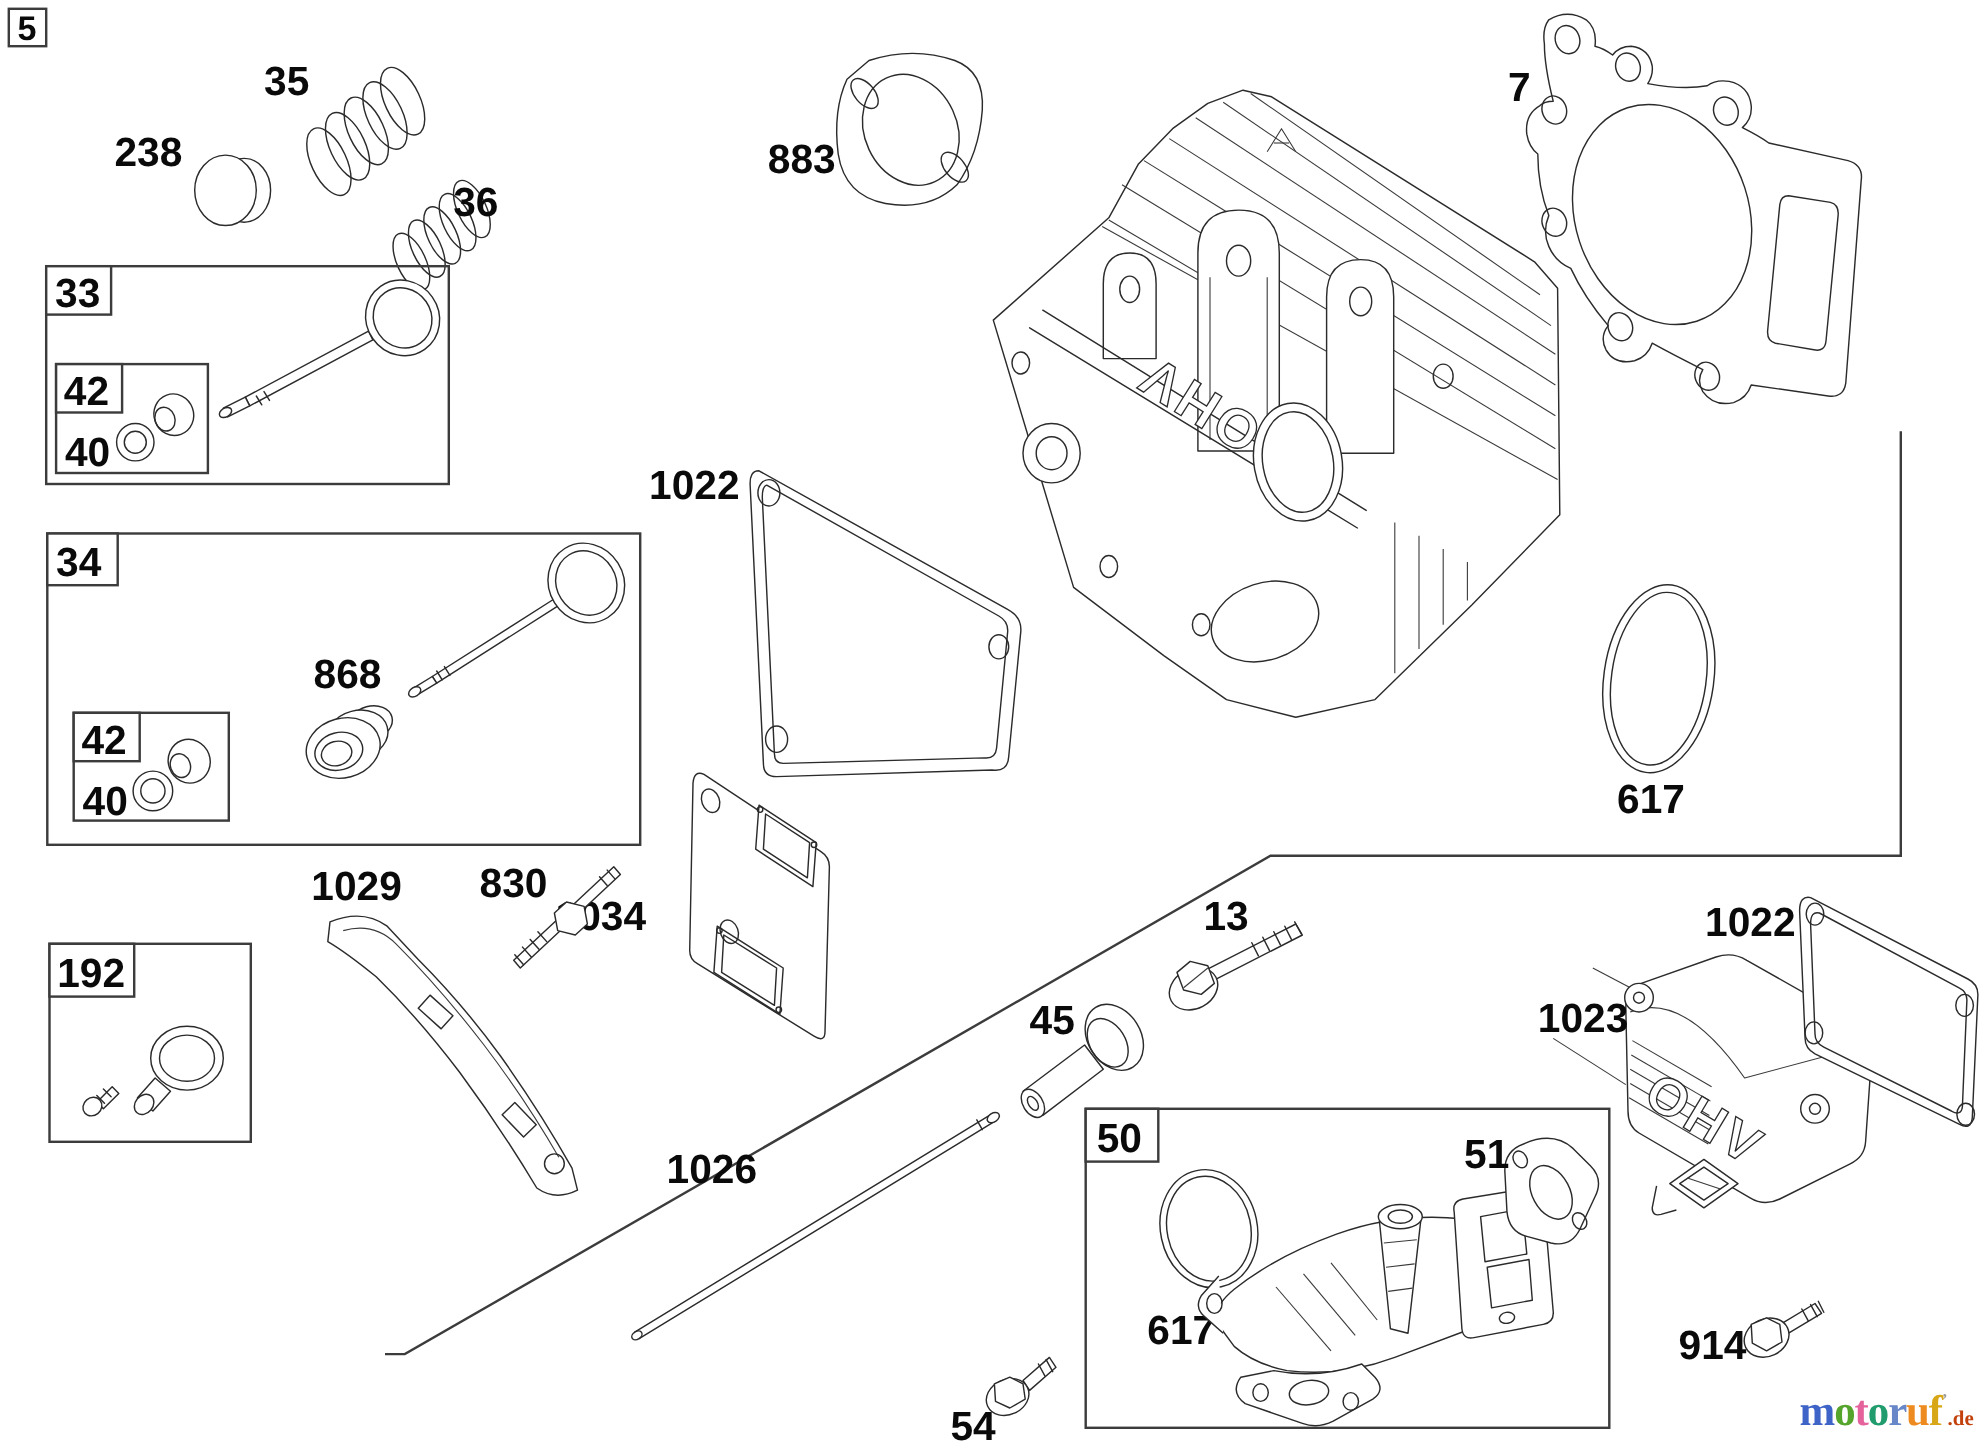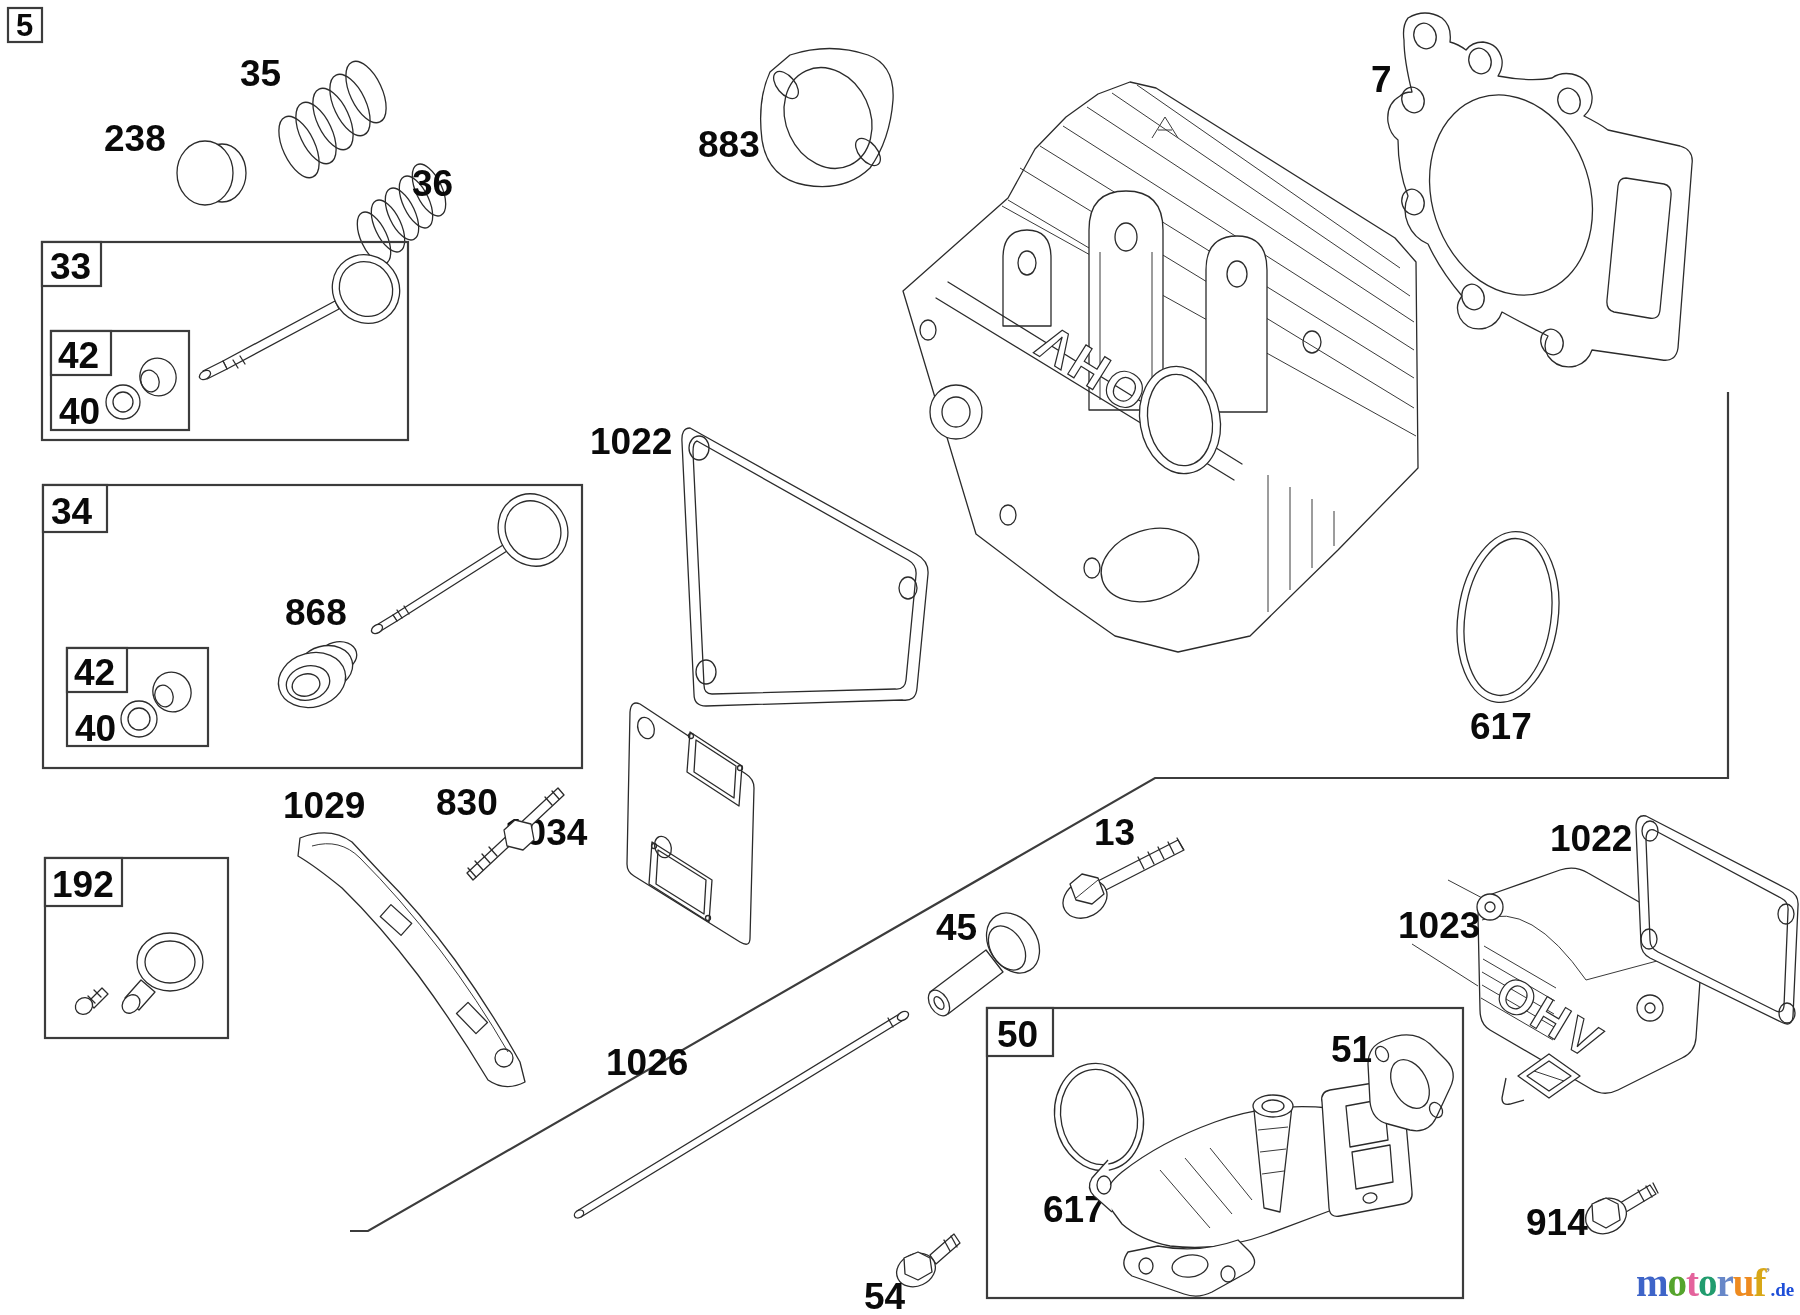--- a/index.html
+++ b/index.html
@@ -11,21 +11,21 @@
   .t{fill:none;stroke:#3a3a3a;stroke-width:1;stroke-linejoin:round;}
   .f{fill:#fff;stroke:#2b2b2b;stroke-width:1.3;stroke-linejoin:round;}
   .box{fill:none;stroke:#3c3c3c;stroke-width:2.2;}
   .cell{fill:#fff;stroke:#3c3c3c;stroke-width:2.2;}
   text.pn{font-family:"Liberation Sans",sans-serif;font-size:37px;font-weight:bold;fill:#0a0a0a;}
   text.fig{font-family:"Liberation Sans",sans-serif;font-size:31px;font-weight:bold;fill:#0a0a0a;}
   text.cast{font-family:"Liberation Sans",sans-serif;font-weight:bold;fill:#fff;
             stroke:#2b2b2b;stroke-width:1.2;letter-spacing:4px;}
   .logo{position:absolute;left:1636px;top:1260px;font-family:"Liberation Serif",serif;
         font-weight:bold;font-size:39px;letter-spacing:-1px;white-space:nowrap;}
-  .logo .de{font-size:19px;font-weight:bold;color:#1d4ed8;letter-spacing:0;}
+  .logo .de{font-size:19px;font-weight:bold;color:#c2410c;letter-spacing:0;}
   .logo .mark{font-size:15px;color:#9a9a9a;vertical-align:18px;letter-spacing:0;}
 </style>
 </head>
 <body>
 
 <div class="stage">
 <svg width="1800" height="1315" viewBox="0 0 1800 1315">
 
   <g>
     <polyline class="box" points="350,1231 368,1231 1155,778 1728,778 1728,392"></polyline>

